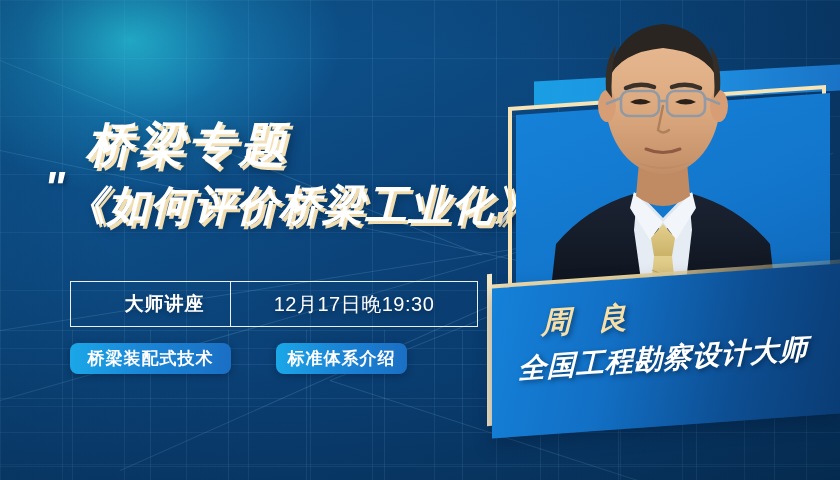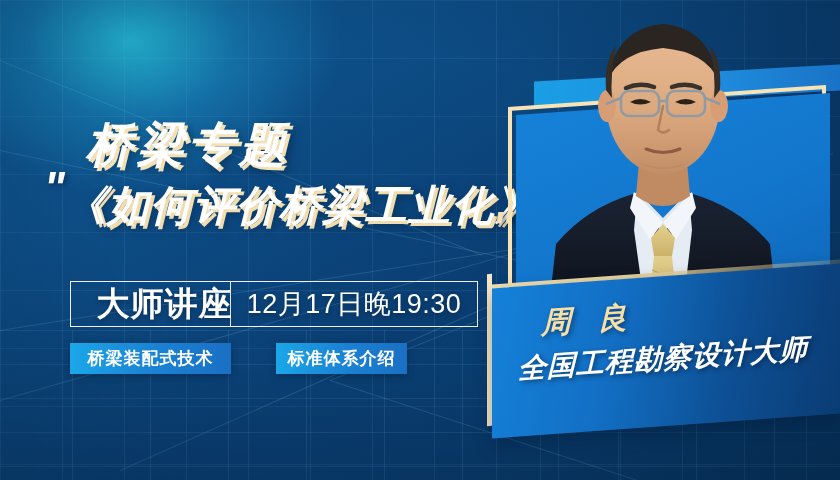--- a/index.html
+++ b/index.html
@@ -56,34 +56,35 @@
   
   .info-bar{
     position:absolute;left:70px;top:281px;width:408px;height:46px;
     border:1.6px solid rgba(255,255,255,.92);
     display:flex;align-items:stretch;
   }
   .info-bar .cell{display:flex;align-items:center;justify-content:center;}
   .info-bar .cell.left{width:160px;border-right:1.6px solid rgba(255,255,255,.92);}
   .info-bar .cell.right{flex:1;}
   .lecture-label{
-    font-size:33px;font-weight:700;color:#ffffff;letter-spacing:1px;
+    font-size:19px;font-weight:700;color:#ffffff;letter-spacing:1px;
     text-shadow:0 2px 5px rgba(0,20,45,.45);white-space:nowrap;margin-left:28px;
   }
   .date-label{
-    font-size:27px;font-weight:400;color:#ffffff;letter-spacing:.5px;
+    font-size:20px;font-weight:400;color:#ffffff;letter-spacing:.5px;
     text-shadow:0 2px 5px rgba(0,20,45,.45);white-space:nowrap;
   }
 
   
   .chip{
     position:absolute;height:31px;display:flex;align-items:center;justify-content:center;
     color:#ffffff;font-size:17px;font-weight:700;letter-spacing:1px;white-space:nowrap;
     background:linear-gradient(90deg,#1aa7e8 0%,#1b86d6 45%,#1a6fc4 100%);
     box-shadow:0 2px 7px rgba(0,18,40,.35);
+    border-radius:8px;
   }
   .chip.c1{left:70px;top:343px;width:161px;}
   .chip.c2{left:276px;top:343px;width:131px;}
 
   
   .portrait-wrap{position:absolute;left:486px;top:0;width:354px;height:480px;}
 
   .accent-bar{
     position:absolute;left:48px;top:73px;width:306px;height:26px;
     background:linear-gradient(90deg,#1a9ee4 0%,#1f8fe0 55%,#1a73c6 100%);

